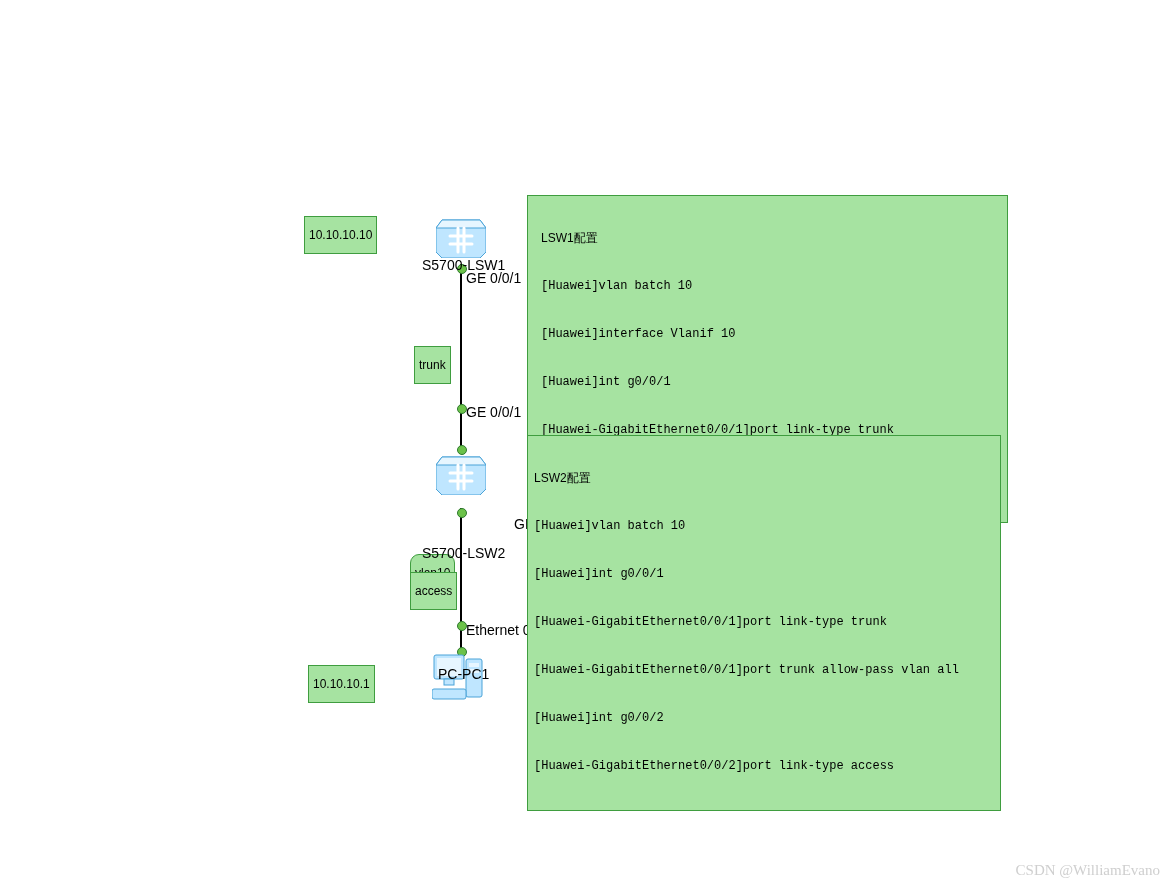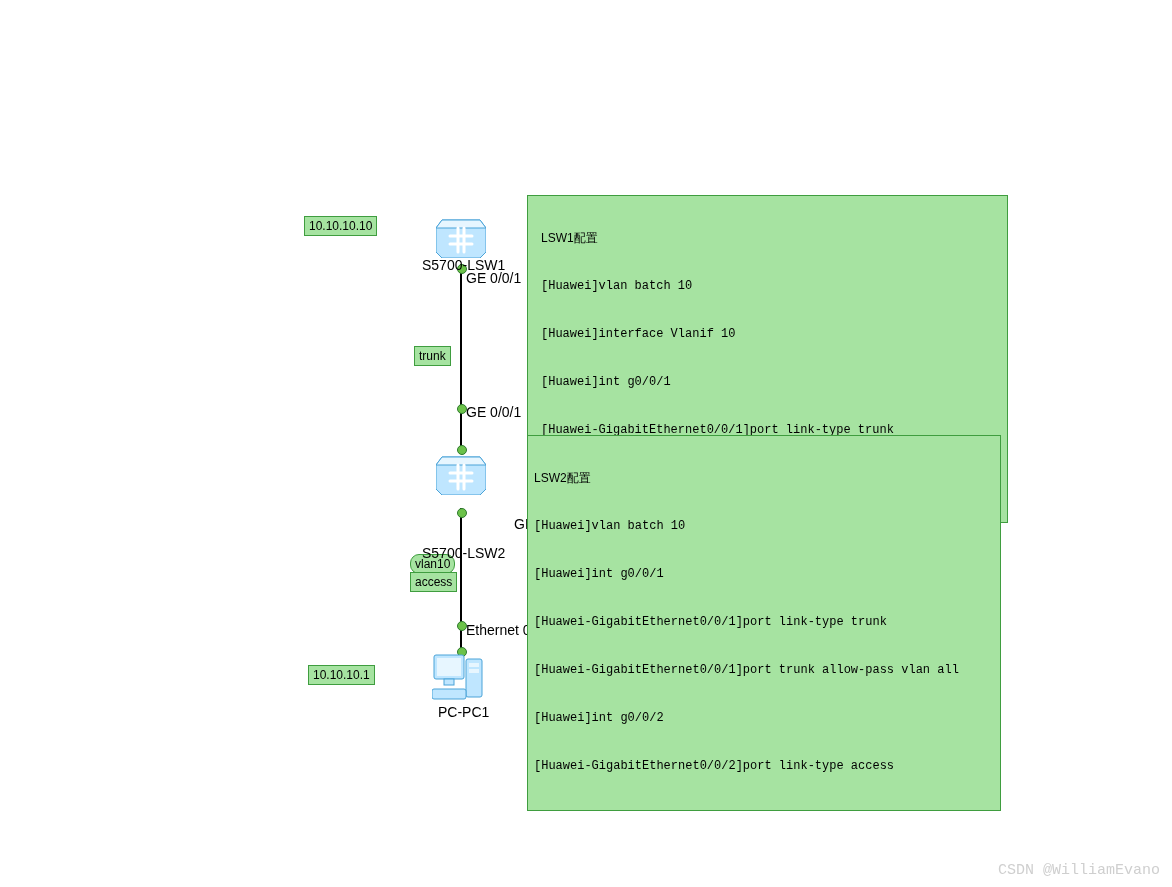--- a/index.html
+++ b/index.html
@@ -17,21 +17,21 @@
   .canvas {
     position: absolute;
     left: 0; top: 0;
     width: 1172px;
     height: 887px;
   }
   .label-badge {
     position: absolute;
     background: #a6e3a1;
     border: 1px solid #3f9d3f;
-    padding: 2px 4px;
+    padding: 11px 4px;
     font-size: 12px;
     line-height: 14px;
     white-space: nowrap;
   }
   .plain-label {
     position: absolute;
     font-size: 14px;
     color: #000;
     white-space: nowrap;
   }
@@ -49,21 +49,21 @@
     font-family: "Microsoft YaHei", Arial, sans-serif;
     font-size: 12px;
     font-weight: normal;
   }
   .watermark {
     position: absolute;
     right: 12px;
     bottom: 8px;
     color: #cfcfcf;
     font-size: 15px;
-    font-family: Liberation Mono, monospace;
+    font-family: Liberation Serif, serif;
   }
   .link-line {
     position: absolute;
     width: 2px;
     background: #000;
   }
   .link-dot {
     position: absolute;
     width: 8px;
     height: 8px;
@@ -152,21 +152,21 @@
       <rect x="37" y="12" width="10" height="4" fill="#e7f6ff"></rect>
       <rect x="37" y="18" width="10" height="4" fill="#e7f6ff"></rect>
 
       <rect x="2" y="4" width="30" height="24" rx="2" fill="#bfe6ff" stroke="#4aa3d8"></rect>
       <rect x="5" y="7" width="24" height="18" fill="#e7f6ff"></rect>
       <rect x="12" y="28" width="10" height="6" fill="#bfe6ff" stroke="#4aa3d8"></rect>
 
       <rect x="0" y="38" width="34" height="10" rx="2" fill="#bfe6ff" stroke="#4aa3d8"></rect>
     </svg>
   </div>
-  <div class="plain-label" style="left:438px; top:704px;text-align:right;">PC-PC1</div>
+  <div class="plain-label" style="left:438px; top:666px;text-align:right;">PC-PC1</div>
 
   <div class="config-box" style="left:527px; top:195px; width:460px;padding-left:13px;">
     <div class="config-title">LSW1配置</div>
     <div>[Huawei]vlan batch 10</div>
     <div>[Huawei]interface Vlanif 10</div>
     <div>[Huawei]int g0/0/1</div>
     <div>[Huawei-GigabitEthernet0/0/1]port link-type trunk</div>
     <div>[Huawei-GigabitEthernet0/0/1]port trunk allow-pass vlan all</div>
   </div>
 

